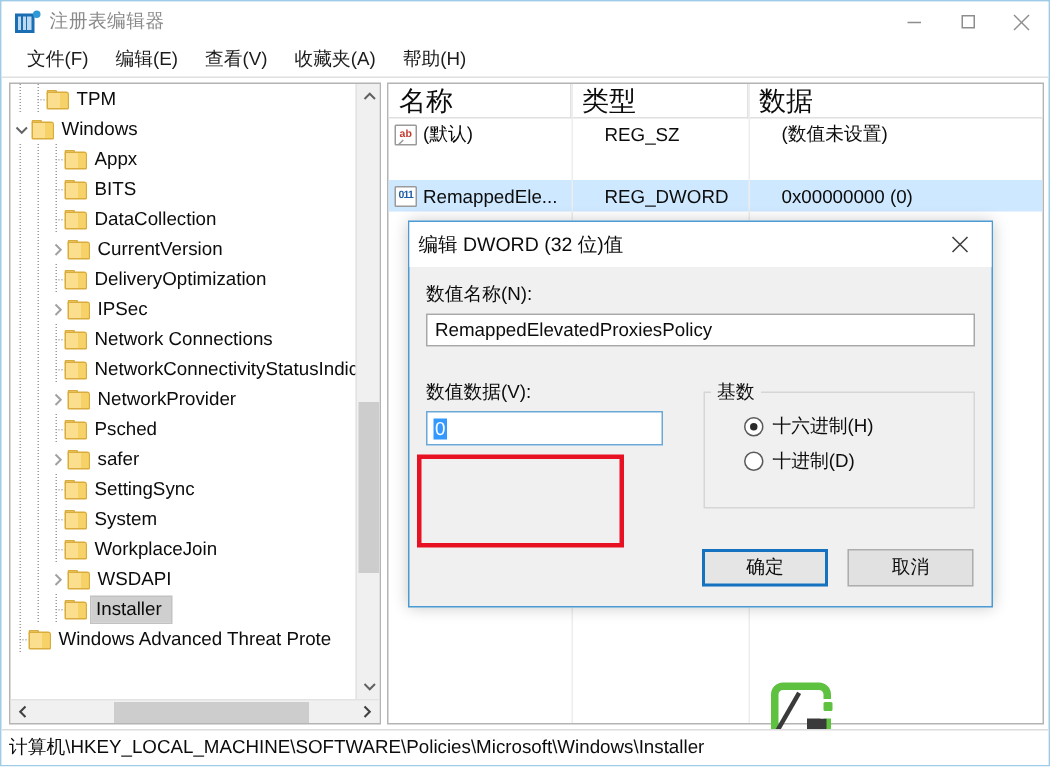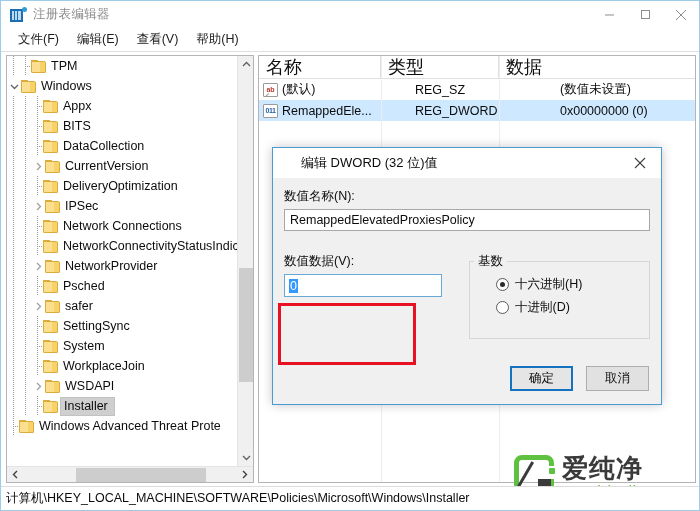--- a/index.html
+++ b/index.html
@@ -206,26 +206,26 @@
     padding-left: 7px;
     border-right: 1px solid #e0e0e0;
     box-sizing: border-box;
   }
   .lh.c1 { width: 122px; }
   .lh.c2 { width: 118px; }
   .lh.c3 { flex: 1; border-right: none; text-align: right; }
   .list-body { position: relative; }
   .list-row {
     display: flex; height: 21px; align-items: flex-end;
-    font-size: 12.5px; color: #0c0c0c; gap: 27px;
-  }
-  .list-row.selected { background: #cde8ff; }
+    font-size: 12.5px; color: #0c0c0c;
+  }
+  .list-row.selected { background: #cde8ff; margin-top: 20px; }
   .lc {
     height: 21px; display: flex; align-items: center;
-    padding-left: 7px; overflow: hidden; white-space: nowrap;
+    padding-left: 22px; overflow: hidden; white-space: nowrap;
     box-sizing: border-box;
   }
   .lc.c1 { width: 122px; padding-left: 4px; }
   .lc.c2 { width: 118px; }
   .lc.c3 { flex: 1; }
   .val-icon {
     width: 15px; height: 14px; flex: none; margin-right: 4px;
     border: 1px solid #9a9a9a; background: #ffffff;
     position: relative; border-radius: 1px;
     font-size: 7px; line-height: 12px; text-align: center;
@@ -310,21 +310,21 @@
   .dialog {
     position: absolute; left: 271px; top: 146px;
     width: 390px; height: 258px;
     background: #f0f0f0;
     border: 1px solid #4a9ad4;
     box-shadow: 0 0 10px rgba(0,0,0,.22);
   }
   .dlg-title {
     height: 30px; background: #ffffff;
     display: flex; align-items: center;
-    padding-left: 28px;
+    padding-left: 6px;
   }
   .dlg-title-text { font-size: 13px; color: #0c0c0c; }
   .dlg-close {
     margin-left: auto; width: 42px; height: 30px;
     display: flex; align-items: center; justify-content: center;
     color: #404040;
   }
   .dlg-body { position: relative; padding: 10px 11px 0 11px; }
   .fld-label { font-size: 12.5px; color: #0c0c0c; margin-bottom: 4px; }
   .txt-input {
@@ -375,21 +375,21 @@
   .radio.on::after {
     content: ""; position: absolute;
     left: 3px; top: 3px; width: 5px; height: 5px;
     border-radius: 50%; background: #2b2b2b;
   }
   .dlg-buttons {
     position: absolute; right: 12px; bottom: 13px;
     display: flex; gap: 13px;
   }
   .btn {
-    width: 63px; height: 25px;
+    width: 84px; height: 25px;
     display: flex; align-items: center; justify-content: center;
     font-size: 12.5px; color: #0c0c0c;
     background: #e1e1e1; border: 1px solid #adadad;
   }
   .btn.default {
     background: #e5e5e5;
     border: 2px solid #1572c0;
   }
 </style>
 </head>
@@ -420,20 +420,21 @@
             <line x1="11" y1="1" x2="1" y2="11" stroke="#8d8d8d" stroke-width="1"></line>
           </svg>
       </div>
     </div>
   </div>
 
   <div class="menubar">
     <div class="menu-item">文件(F)</div>
     <div class="menu-item">编辑(E)</div>
     <div class="menu-item">查看(V)</div>
+    <div class="menu-item">收藏夹(A)</div>
     <div class="menu-item">帮助(H)</div>
   </div>
 
   <div class="tree-pane">
     <div class="tree-inner" id="tree-inner">
         <div class="tree-row">
           <span class="dotted-v"></span>
           <span class="dotted-elbow"></span>
           <span class="folder">
             <span class="tab"></span>
@@ -723,24 +724,20 @@
     </div>
   </div>
 
   <div class="watermark">
     <div class="wm-mark">
       <div class="sq"></div>
         <div class="slash"></div>
       <div class="darkcorner"></div>
         <div class="notch"></div>
         <div class="dot"></div>
-    </div>
-    <div class="wm-text">
-      <div class="wm-cn">爱纯净</div>
-      <div class="wm-url">www.aichunjing.com</div>
     </div>
   </div>
 
   <div class="statusbar">
     <span>计算机\HKEY_LOCAL_MACHINE\SOFTWARE\Policies\Microsoft\Windows\Installer</span>
   </div>
 
   <div class="dialog">
     <div class="dlg-title">
       <div class="dlg-title-text">编辑 DWORD (32 位)值</div>

